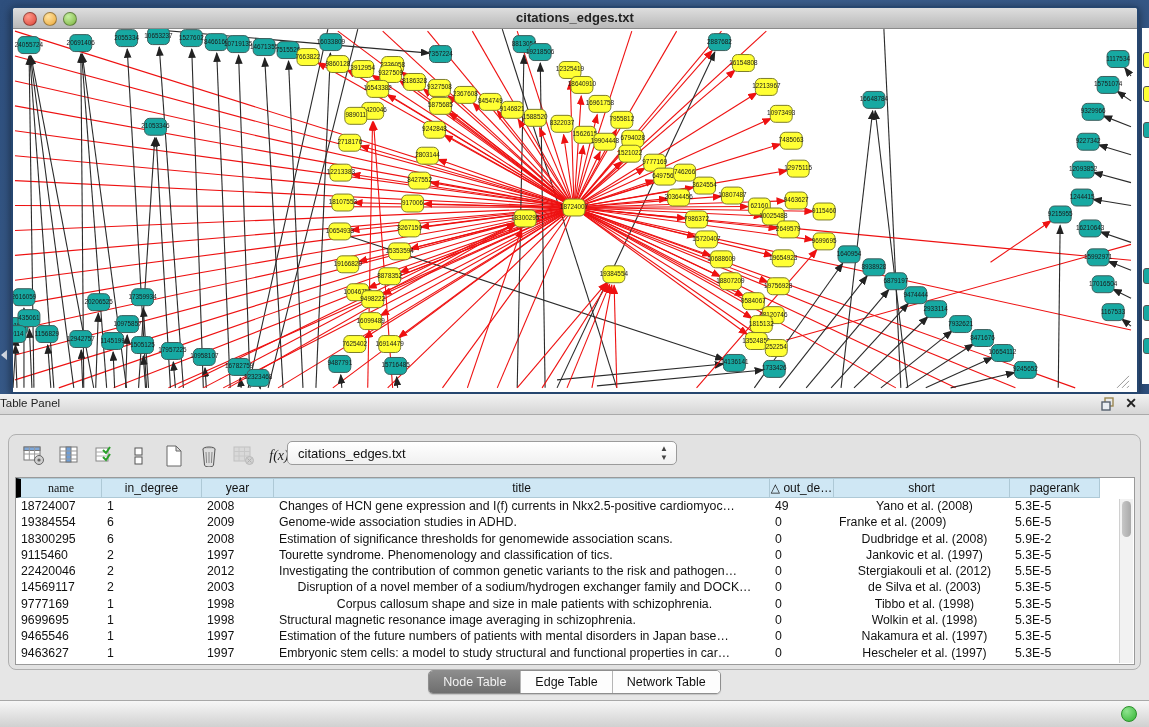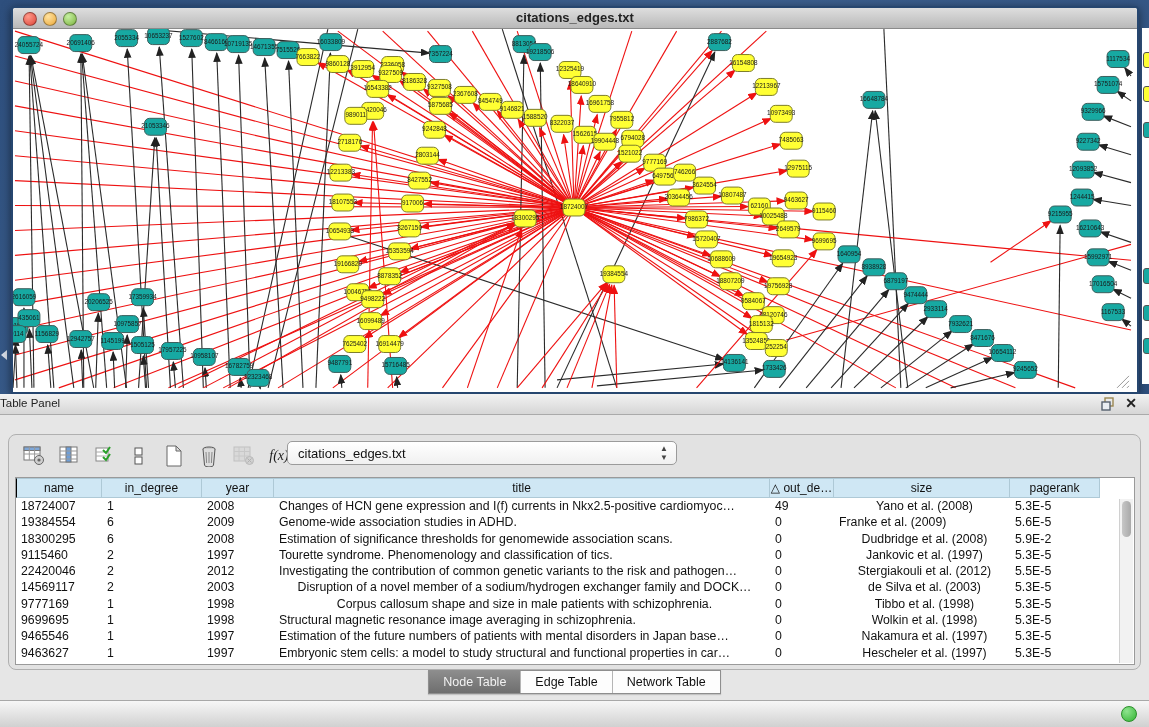--- a/index.html
+++ b/index.html
@@ -24,27 +24,27 @@
   .tp-close{position:absolute;right:12px;top:1px;font-size:14px;font-weight:bold;color:#222;cursor:default;}
   .tp-body{position:absolute;left:8px;top:40px;width:1131px;height:234px;border:1px solid #b0b0b0;border-radius:8px;background:#e2e2e2;}
   .toolbar{position:absolute;left:12px;top:6px;height:30px;display:flex;align-items:center;gap:9px;}
   .tbtn{width:26px;height:26px;display:flex;align-items:center;justify-content:center;background:transparent;border:none;padding:0;}
   .fx{font-family:"Liberation Serif",serif;font-style:italic;font-size:14px;color:#1a1a1a;}
   .combo{position:absolute;left:278px;top:6px;width:390px;height:24px;background:linear-gradient(#fff,#f0f0f0);border:1px solid #9b9b9b;border-radius:5px;font-size:13px;color:#111;line-height:23px;padding-left:10px;box-sizing:border-box;}
   .combo .steppers{position:absolute;right:8px;top:2px;font-size:8px;color:#444;line-height:9px;text-align:center;}
   .tablewrap{position:absolute;left:6px;top:42px;width:1118px;height:186px;background:#fff;border:1px solid #9a9a9a;overflow:hidden;}
   .thead{display:flex;height:20px;}
   .th{background:#cfe7f4;border:1px solid #aec9d6;border-left:none;box-sizing:border-box;font-size:12px;color:#111;text-align:center;line-height:18px;overflow:hidden;white-space:nowrap;}
-  .th:first-child{border-left:1px solid #000000;}
+  .th:first-child{border-left:5px solid #000000;font-family:Liberation Serif, serif;}
   .trow{display:flex;height:16.3px;}
   .td{font-size:12.3px;color:#111;line-height:16px;padding-left:5px;box-sizing:border-box;overflow:hidden;white-space:nowrap;}
   .vscroll{position:absolute;right:1px;top:21px;width:13px;height:164px;background:#f2f2f2;border-left:1px solid #d0d0d0;}
   .vthumb{position:absolute;left:2px;top:2px;width:9px;height:36px;background:linear-gradient(90deg,#c7c7c7,#a9a9a9);border-radius:5px;}
   .tabsbar{position:absolute;left:0;top:276px;width:100%;text-align:center;}
-  .seg{display:inline-flex;border:1px solid #8e8e8e;border-radius:0;overflow:hidden;background:#fff;box-shadow:0 1px 1px rgba(0,0,0,.15);}
+  .seg{display:inline-flex;border:1px solid #8e8e8e;border-radius:5px;overflow:hidden;background:#fff;box-shadow:0 1px 1px rgba(0,0,0,.15);}
   .seg button{border:none;background:#fdfdfd;font-size:12.5px;color:#111;padding:4px 14px;border-left:1px solid #b5b5b5;}
   .seg button:first-child{border-left:none;}
   .seg button.sel{background:linear-gradient(#8d8d8d,#6e6e6e);color:#f2f2f2;}
   .status-bar{position:absolute;left:0;top:700px;width:1149px;height:27px;background:linear-gradient(#f7f7f7,#cfcfcf);border-top:1px solid #a8a8a8;}
   .mem{position:absolute;right:34px;top:24px;font-size:11.5px;color:#222;}
   .memdot{position:absolute;right:12px;top:5px;width:14px;height:14px;border-radius:50%;background:radial-gradient(circle at 35% 30%,#8fe48f,#33b433);border:1px solid #2a8f2a;}
 </style>
 </head>
 <body>
 
@@ -869,21 +869,21 @@
         <span class="steppers">▲<br>▼</span>
       </div>
 
       <div class="tablewrap">
         <div class="thead" id="thead">
             <div class="th" style="width: 86px;">name</div>
             <div class="th" style="width: 100px;">in_degree</div>
             <div class="th" style="width: 72px;">year</div>
             <div class="th" style="width: 496px;">title</div>
             <div class="th" style="width: 64px;">△ out_de…</div>
-            <div class="th" style="width: 176px;">size</div>
+            <div class="th" style="width: 176px;">short</div>
             <div class="th" style="width: 90px;">pagerank</div>
           </div>
         <div id="tbody">
             <div class="trow">
               <div class="td" style="width: 86px; text-align: left;">18724007</div>
               <div class="td" style="width: 100px; text-align: left;">1</div>
               <div class="td" style="width: 72px; text-align: left;">2008</div>
               <div class="td" style="width: 496px; text-align: left;">Changes of HCN gene expression and I(f) currents in Nkx2.5-positive cardiomyoc…</div>
               <div class="td" style="width: 64px; text-align: left;">49</div>
               <div class="td" style="width: 176px; text-align: center;">Yano et al. (2008)</div>

